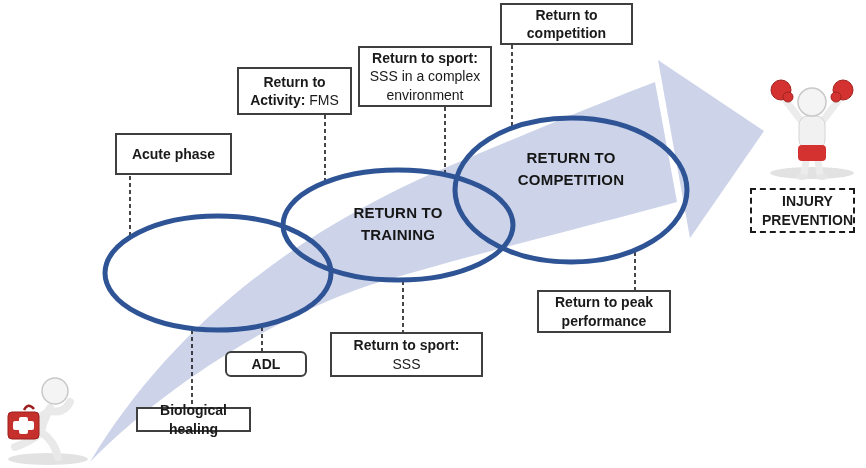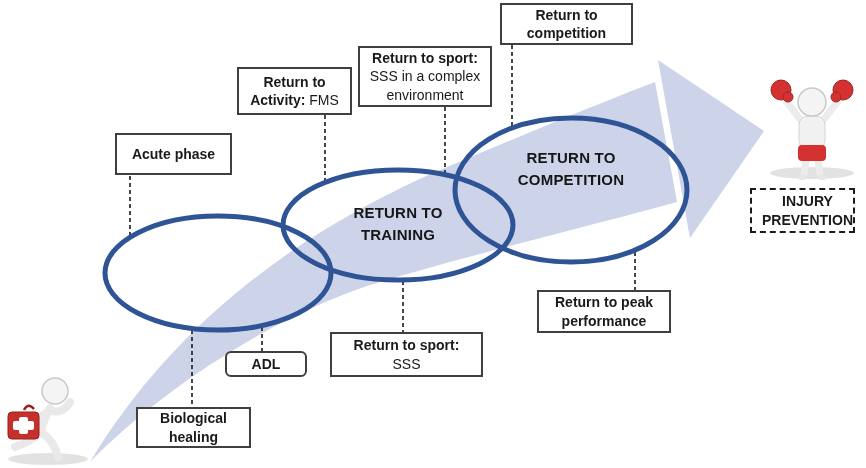--- a/index.html
+++ b/index.html
@@ -15,21 +15,21 @@
   }
   .box .txt{white-space:pre-line;}
   .box .r{font-weight:normal;}
   .box.dashed{border:2px dashed #1a1a1a;}
   
   .m0{left:115px;top:133px;width:117px;height:42px;}
   .m1{left:237px;top:67px;width:115px;height:48px;}
   .m2{left:358px;top:46px;width:134px;height:61px;}
   .m3{left:500px;top:3px;width:133px;height:42px;}
   .m4{left:225px;top:351px;width:82px;height:26px;border-radius:6px;}
-  .m5{left:136px;top:407px;width:115px;height:41px;}
+  .m5{left:136px;top:407px;width:115px;height:25px;}
   .m6{left:330px;top:332px;width:153px;height:45px;}
   .m7{left:529px;top:290px;width:134px;height:43px;margin-left:8px;}
   .m8{left:750px;top:188px;width:105px;height:45px;justify-content:flex-end;}
   .stage-label{
     position:absolute;transform:translate(-50%,-50%);
     font-weight:bold;font-size:15px;line-height:1.45;text-align:center;
     white-space:pre-line;color:#161616;letter-spacing:.2px;
   }
   .s0{left:218px;top:281px;}
   .s1{left:398px;top:224px;}

